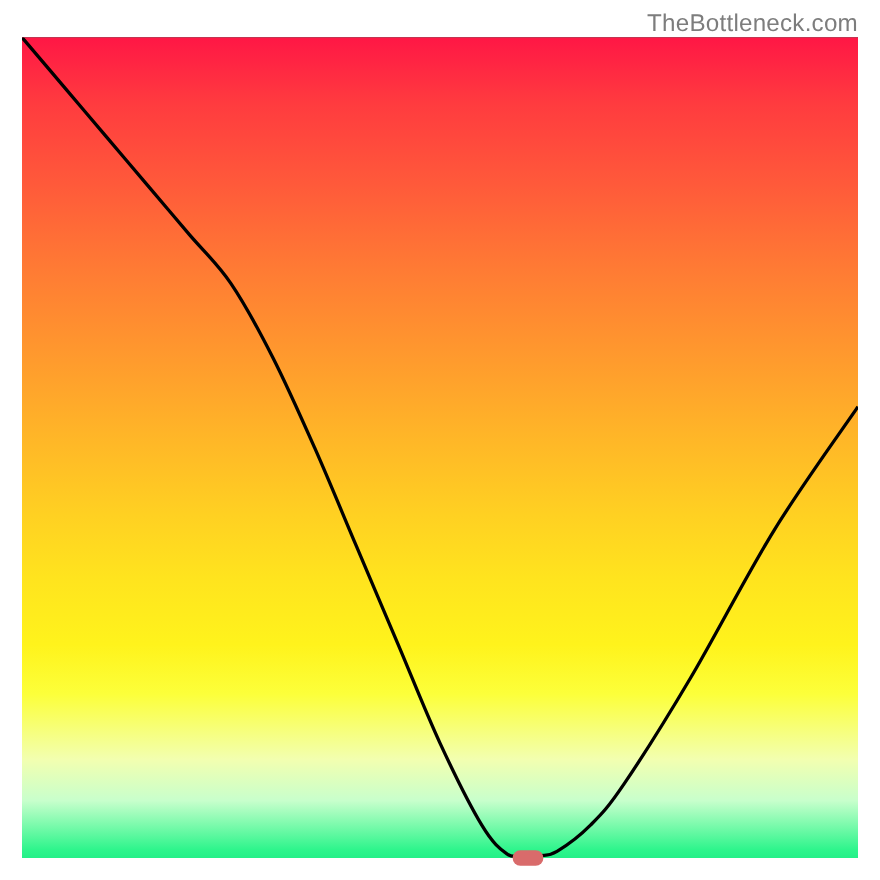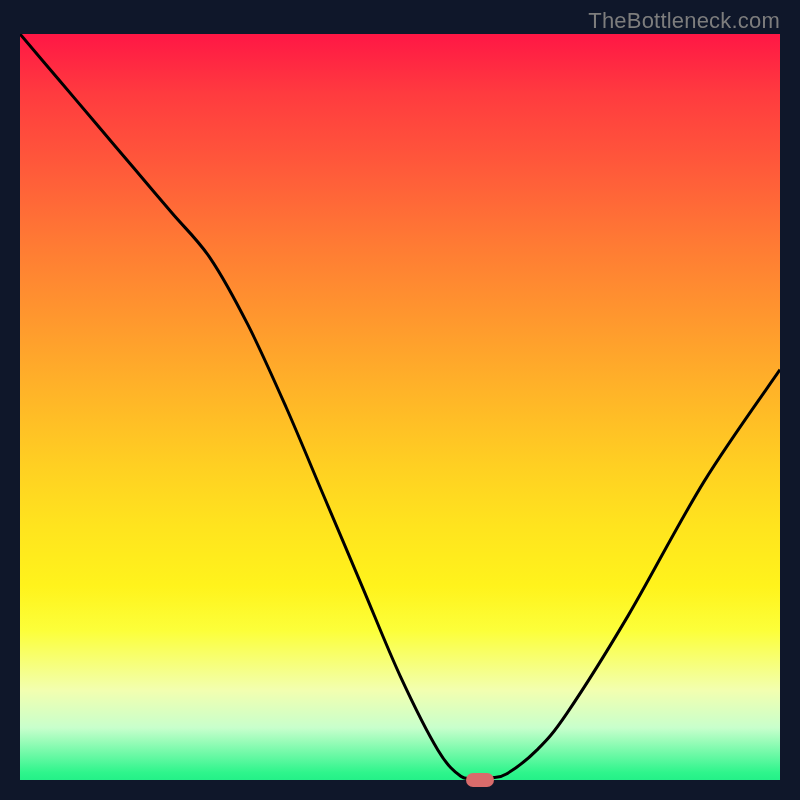--- a/index.html
+++ b/index.html
@@ -1,21 +1,21 @@
 <!DOCTYPE html>
 <html><head>
 <meta charset="utf-8">
 <style>
   * { margin: 0; padding: 0; box-sizing: border-box; }
   html, body { width: 800px; height: 800px; overflow: hidden; background: #000; }
   .stage {
     position: relative;
     width: 800px;
     height: 800px;
-    background: #0f172a;
+    background: #ffffff;
     text-decoration: underline;
   }
   .plot-outer {
     position: absolute;
     left: 20px;
     top: 34px;
     width: 760px;
     height: 746px;
     background: #000;
   }

